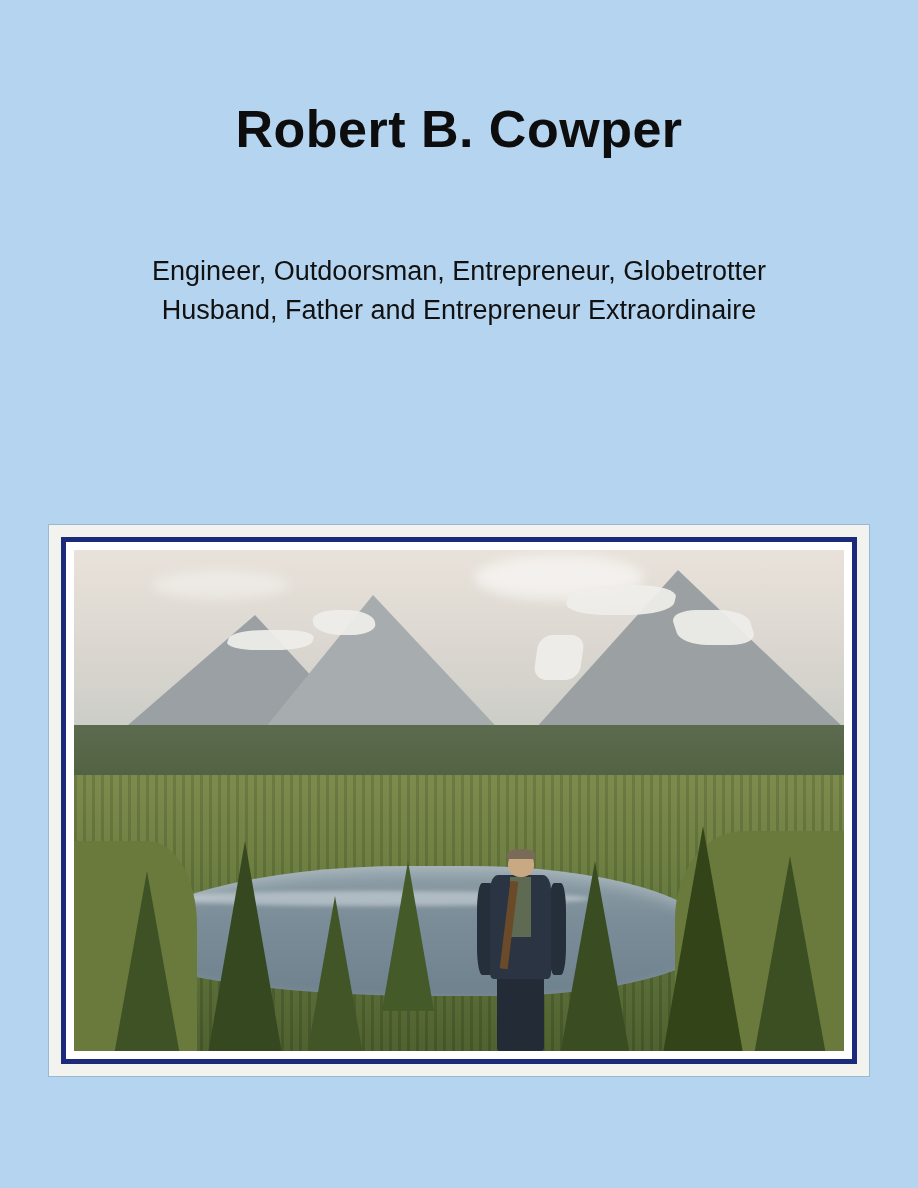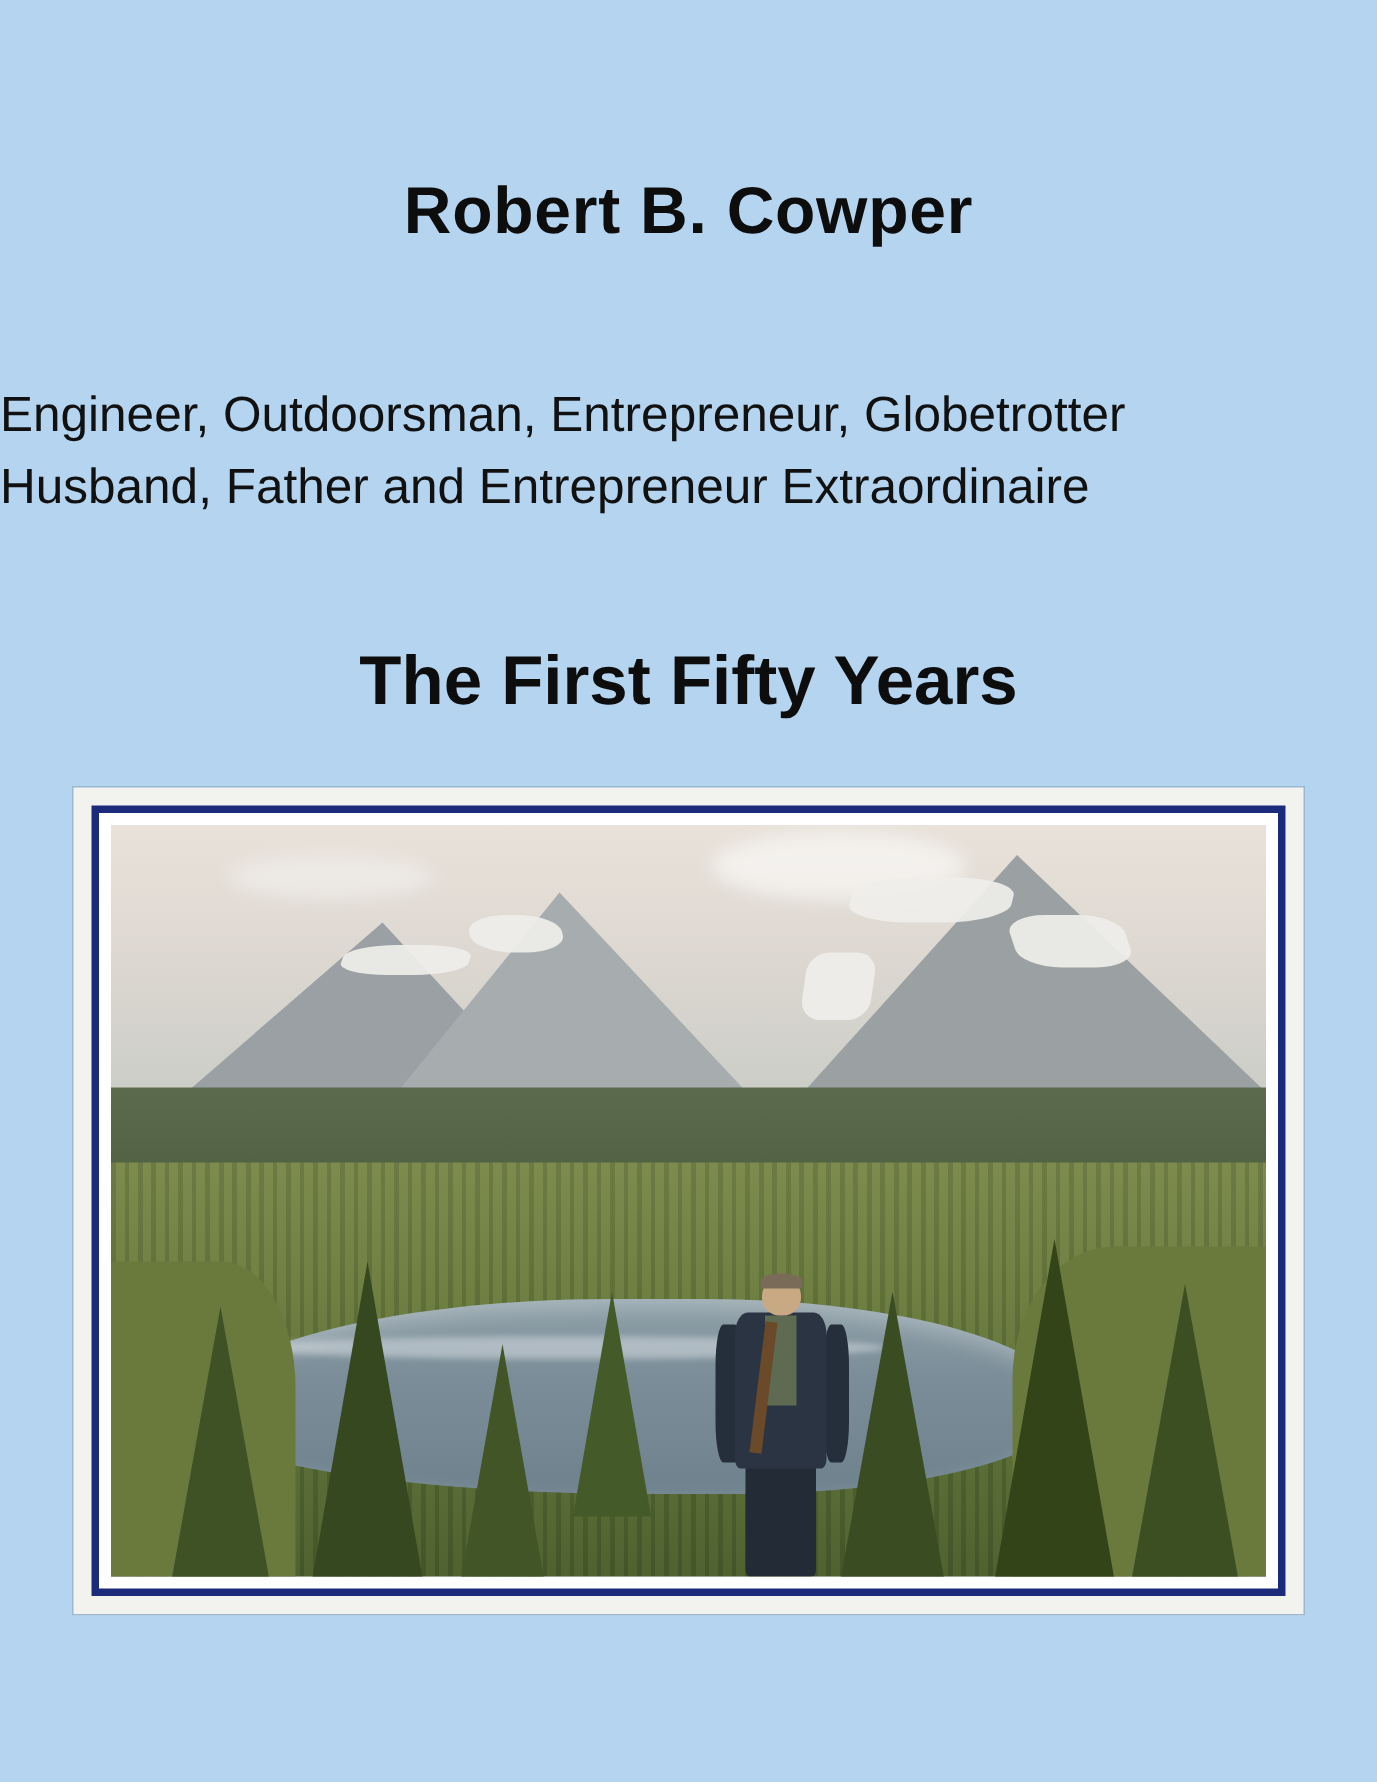--- a/index.html
+++ b/index.html
@@ -18,37 +18,38 @@
   .cover {
     width: 918px;
     height: 1188px;
     background: #b5d4f0;
     position: relative;
     box-sizing: border-box;
   }
 
   .title {
     position: absolute;
-    top: 118px;
+    top: 102px;
     left: 0;
     width: 918px;
     text-align: center;
-    font-size: 44px;
+    font-size: 52px;
     font-weight: bold;
     color: #0d0d0d;
     letter-spacing: 0.5px;
     line-height: 1.05;
   }
 
   .subtitle {
     position: absolute;
     top: 252px;
     left: 0;
     width: 918px;
-    font-size: 33px;
+    text-align: center;
+    font-size: 27px;
     font-weight: normal;
     color: #111111;
     line-height: 1.45;
   }
   .subtitle .line {
     display: block;
   }
 
   .tagline {
     position: absolute;
@@ -249,21 +250,20 @@
 
 <div class="cover">
 
   <div class="title">Robert B. Cowper</div>
 
   <div class="subtitle">
     <span class="line">Engineer, Outdoorsman, Entrepreneur, Globetrotter</span>
     <span class="line">Husband, Father and Entrepreneur Extraordinaire</span>
   </div>
 
-  <div class="tagline">The First Fifty Years</div>
 
   <div class="photo-frame">
     <div class="photo-frame-inner">
       <div class="photo">
 
         <div class="sky"></div>
         <div class="cloud c1"></div>
         <div class="cloud c2"></div>
 
         <div class="mtn mtn-left"></div>

